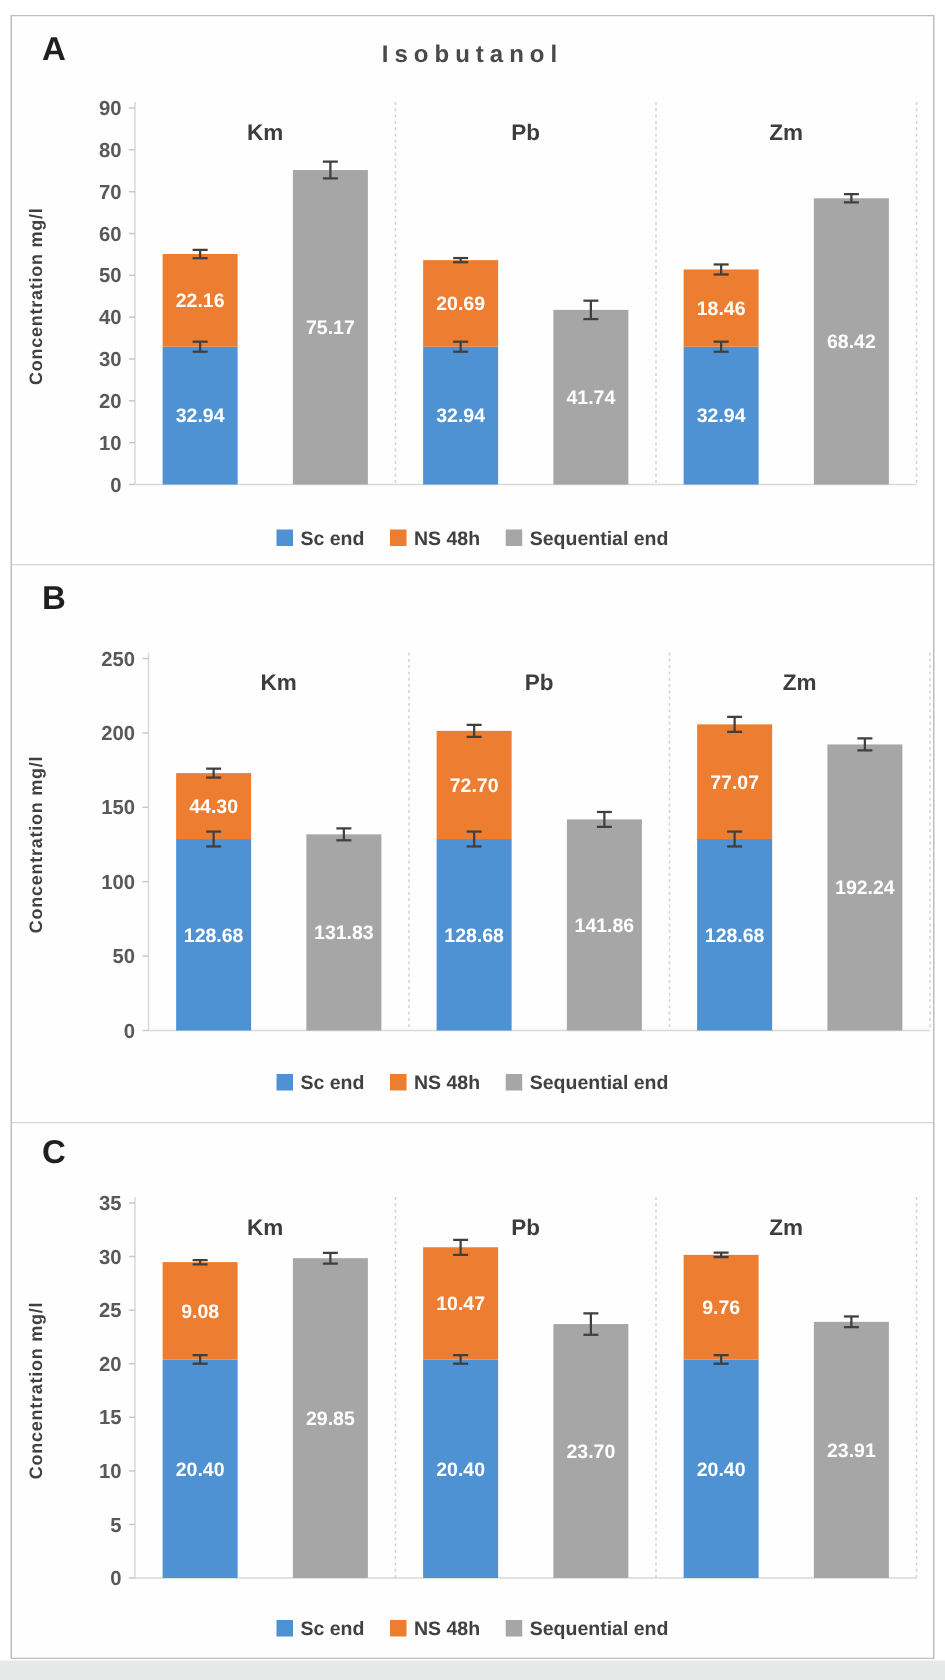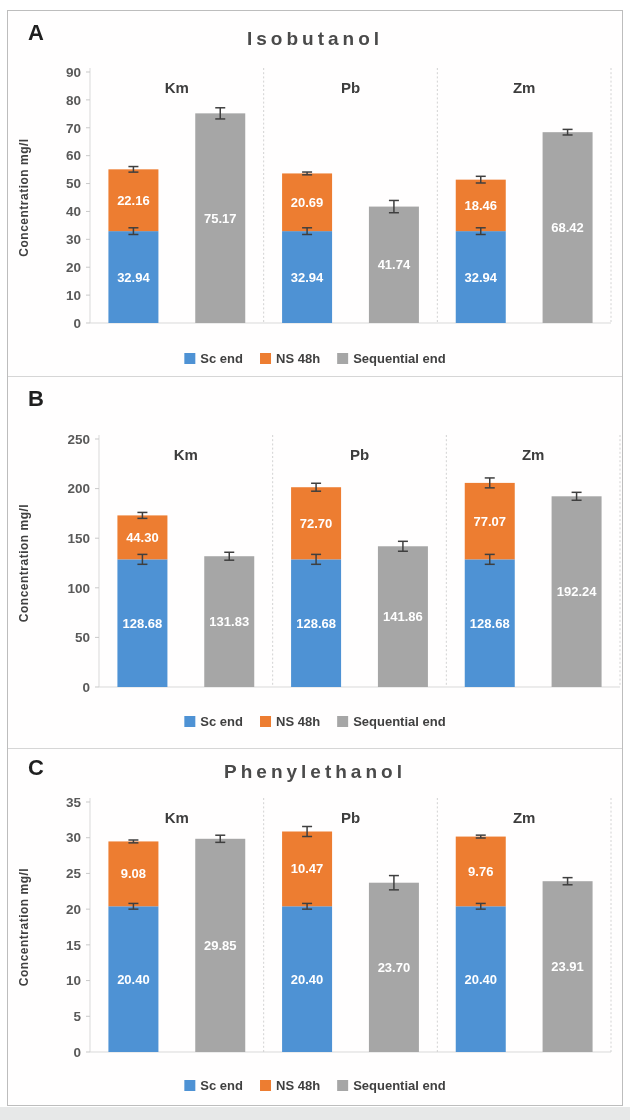--- a/index.html
+++ b/index.html
@@ -3,21 +3,21 @@
 <meta charset="utf-8">
 <style>
   html,body{margin:0;padding:0;background:#ffffff;font-family:"Liberation Sans","DejaVu Sans",sans-serif;}
   .stage{position:relative;width:630px;height:1120px;background:#ffffff;overflow:hidden;}
   .figure-card{position:absolute;left:7px;top:10px;width:614px;border:1px solid #bdbdbd;background:#fffefe;}
   .panel{position:relative;background:#fffefe;}
   .panel.pA{height:365px;border-bottom:1px solid #d6d6d6;}
   .panel.pB{height:371px;border-bottom:1px solid #d6d6d6;}
   .panel.pC{height:356px;}
   .panel-letter{position:absolute;left:20px;top:9px;font-size:22px;font-weight:bold;color:#1f1f1f;z-index:2;}
-  .panel-title{position:absolute;left:0;top:17px;width:100%;text-align:center;font-size:19px;font-weight:bold;letter-spacing:4px;color:#4a4a4a;z-index:2;}
+  .panel-title{position:absolute;left:0;top:17px;width:100%;text-align:center;font-size:16px;font-weight:bold;letter-spacing:4px;color:#4a4a4a;z-index:2;}
   .pC .panel-title{top:12px;}
   .pC .panel-letter{top:6px;}
   svg.chart{display:block;width:614px;}
   .bottom-strip{position:absolute;left:0;top:1107px;width:630px;height:13px;background:#e7e8e8;}
 </style>
 </head>
 <body>
 
 <div class="stage">
   <div class="figure-card">
@@ -222,21 +222,20 @@
             <rect x="75.68359375" y="339" width="11" height="11" fill="#ed7d31"></rect>
             <text x="91.68359375" y="349" font-size="13" font-weight="bold" fill="#404040">NS 48h</text>
             <rect x="152.814453125" y="339" width="11" height="11" fill="#a6a6a6"></rect>
             <text x="168.814453125" y="349" font-size="13" font-weight="bold" fill="#404040">Sequential end</text>
           </g>
         </svg>
     </section>
 
     <section class="panel pC">
       <div class="panel-letter">C</div>
-      <div class="panel-title">Phenylethanol</div>
       <svg class="chart" id="chart2" height="356" viewBox="0 0 614 356">
           <line x1="82" y1="49" x2="82" y2="303" stroke="#d9d9d9" stroke-width="1"></line>
           <line x1="82" y1="303" x2="603" y2="303" stroke="#d9d9d9" stroke-width="1"></line>
           <line x1="78" y1="303" x2="82" y2="303" stroke="#c9c9c9" stroke-width="1"></line>
           <text x="73" y="303" text-anchor="end" dy="0.35em" font-size="13.5" font-weight="bold" fill="#595959">0</text>
           <line x1="78" y1="267.2857142857143" x2="82" y2="267.2857142857143" stroke="#c9c9c9" stroke-width="1"></line>
           <text x="73" y="267.2857142857143" text-anchor="end" dy="0.35em" font-size="13.5" font-weight="bold" fill="#595959">5</text>
           <line x1="78" y1="231.57142857142856" x2="82" y2="231.57142857142856" stroke="#c9c9c9" stroke-width="1"></line>
           <text x="73" y="231.57142857142856" text-anchor="end" dy="0.35em" font-size="13.5" font-weight="bold" fill="#595959">10</text>
           <line x1="78" y1="195.85714285714286" x2="82" y2="195.85714285714286" stroke="#c9c9c9" stroke-width="1"></line>

